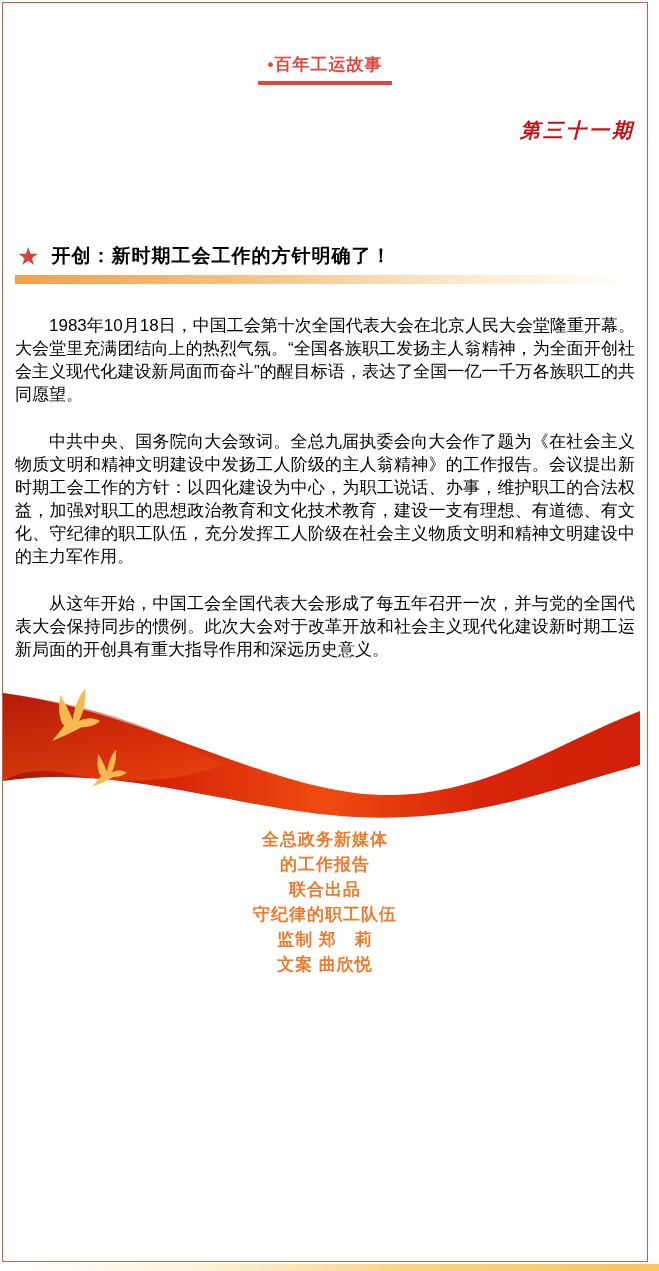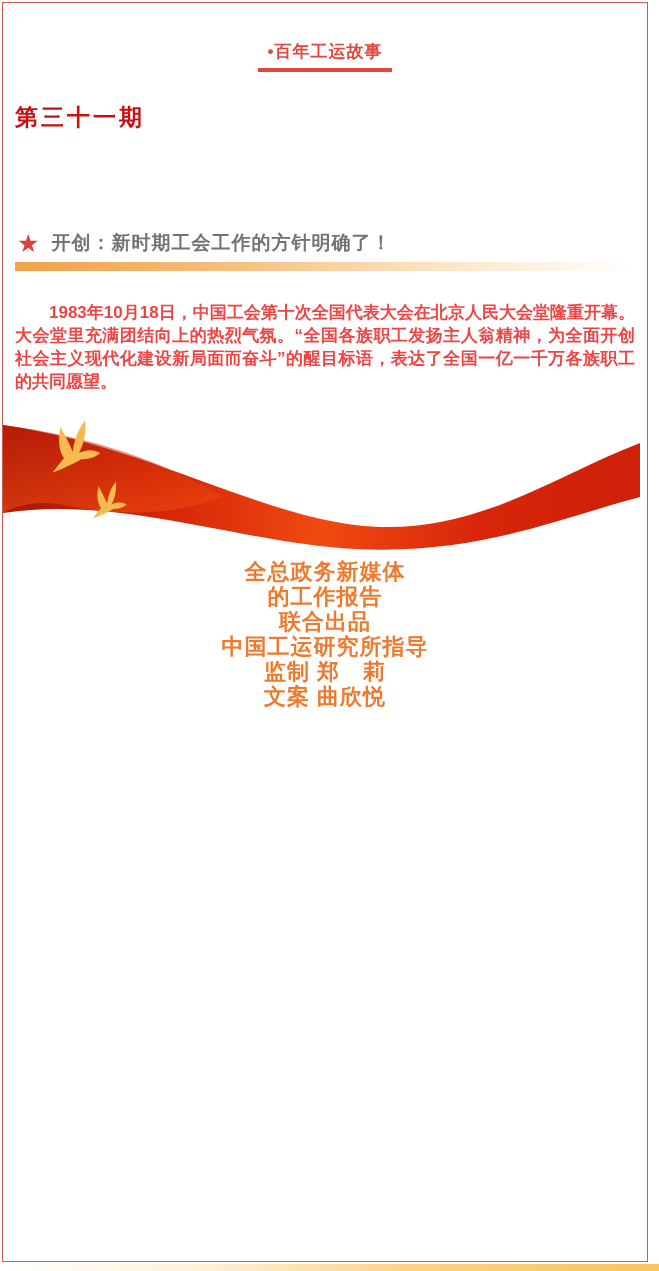--- a/index.html
+++ b/index.html
@@ -10,78 +10,78 @@
     height: 1271px;
     background: #ffffff;
     overflow: hidden;
     font-family: "Liberation Sans", "DejaVu Sans", sans-serif;
   }
   .frame {
     position: absolute;
     left: 2px; top: 2px;
     width: 646px; height: 1260px;
     border: 1px solid #cf5a50;
-    padding: 4px 12px;
+    padding: 17px 12px;
     background: #ffffff;
   }
   
   .series-block { margin-top: 34px; text-align: center; }
   .series-title {
     display: inline-block;
     font-size: 17px; font-weight: bold;
     color: #e2463c; letter-spacing: 1px;
     line-height: 21px;
   }
   .series-underline {
     width: 134px; height: 4px;
     background: #e2463c;
     margin: 6px auto 0;
   }
   .issue {
     margin-top: 32px;
-    text-align: left;
-    font-size: 23px; font-weight: bold;
+    text-align: right;
+    font-size: 20px; font-weight: bold;
     color: #c81010; letter-spacing: 3px;
     line-height: 26px;
+    font-style: italic;
   }
   
   .headline-row {
     margin-top: 100px;
     display: flex; align-items: center; gap: 12px;
     padding-left: 2px;
   }
   .star { font-size: 25px; color: #d8423a; line-height: 1; }
   .headline {
     margin: 0;
     font-size: 19px; font-weight: bold;
-    color: #737373; letter-spacing: 1px;
+    color: #000000; letter-spacing: 1px;
     line-height: 26px;
   }
   .headline-bar {
     height: 9px; margin-top: 6px;
     background: linear-gradient(90deg, #f0a14b 0%, #f5bf7e 35%, #fbe7c8 70%, #ffffff 100%);
   }
   
   .body { margin-top: 30px; }
   .body p {
     font-size: 17px;
     line-height: 23px;
-    color: #ef4444;
+    color: #000000;
     text-align: justify;
     text-indent: 2em;
     margin: 0 0 24px 0;
-    font-weight: bold;
   }
   
   .ribbon-wrap { margin: 12px -12px 0 -12px; height: 134px; }
   .ribbon-wrap svg { display: block; }
   
   .credits { margin-top: 8px; text-align: center; }
   .credit-line {
-    font-size: 22px; font-weight: bold;
+    font-size: 17px; font-weight: bold;
     line-height: 25px;
     color: #ed7a2d;
     letter-spacing: 1px;
   }
   
   .bottom-bar {
     position: absolute;
     left: 0; bottom: 0;
     width: 659px; height: 7px;
     background: linear-gradient(90deg,
@@ -105,20 +105,22 @@
     <div class="issue">第三十一期</div>
 
     <div class="headline-row">
       <span class="star">★</span>
       <h1 class="headline">开创：新时期工会工作的方针明确了！</h1>
     </div>
     <div class="headline-bar"></div>
 
     <div class="body">
       <p>1983年10月18日，中国工会第十次全国代表大会在北京人民大会堂隆重开幕。大会堂里充满团结向上的热烈气氛。“全国各族职工发扬主人翁精神，为全面开创社会主义现代化建设新局面而奋斗”的醒目标语，表达了全国一亿一千万各族职工的共同愿望。</p>
+      <p>中共中央、国务院向大会致词。全总九届执委会向大会作了题为《在社会主义物质文明和精神文明建设中发扬工人阶级的主人翁精神》的工作报告。会议提出新时期工会工作的方针：以四化建设为中心，为职工说话、办事，维护职工的合法权益，加强对职工的思想政治教育和文化技术教育，建设一支有理想、有道德、有文化、守纪律的职工队伍，充分发挥工人阶级在社会主义物质文明和精神文明建设中的主力军作用。</p>
+      <p>从这年开始，中国工会全国代表大会形成了每五年召开一次，并与党的全国代表大会保持同步的惯例。此次大会对于改革开放和社会主义现代化建设新时期工运新局面的开创具有重大指导作用和深远历史意义。</p>
     </div>
 
     <div class="ribbon-wrap">
       <svg viewBox="0 0 643 134" width="643" height="134" preserveAspectRatio="none" aria-hidden="true">
         <defs>
           <linearGradient id="rg" x1="0" y1="0" x2="1" y2="0">
             <stop offset="0" stop-color="#a81808"></stop>
             <stop offset="0.25" stop-color="#d42408"></stop>
             <stop offset="0.5" stop-color="#f04a10"></stop>
             <stop offset="0.75" stop-color="#d8250a"></stop>
@@ -135,21 +137,21 @@
           <path transform="translate(40,0) scale(0.62)" d="M15,90 L34,66 C26,56 24,38 28,16 C36,30 43,44 48,56 C50,38 57,18 68,6 C70,24 66,44 58,58 C70,52 82,52 92,58 C84,66 72,68 62,68 C48,76 30,84 15,90 Z"></path>
           <path transform="translate(83,62) scale(0.44)" d="M15,90 L34,66 C26,56 24,38 28,16 C36,30 43,44 48,56 C50,38 57,18 68,6 C70,24 66,44 58,58 C70,52 82,52 92,58 C84,66 72,68 62,68 C48,76 30,84 15,90 Z"></path>
         </g>
       </svg>
     </div>
 
     <div class="credits">
       <div class="credit-line">全总政务新媒体</div>
       <div class="credit-line">的工作报告</div>
       <div class="credit-line">联合出品</div>
-      <div class="credit-line">中国工运研究所指导</div>
+      <div class="credit-line">守纪律的职工队伍</div>
       <div class="credit-line">监制 郑　莉</div>
       <div class="credit-line">文案 曲欣悦</div>
     </div>
 
   </div>
 
   <div class="bottom-bar"></div>
 </div>
 
 </body></html>

